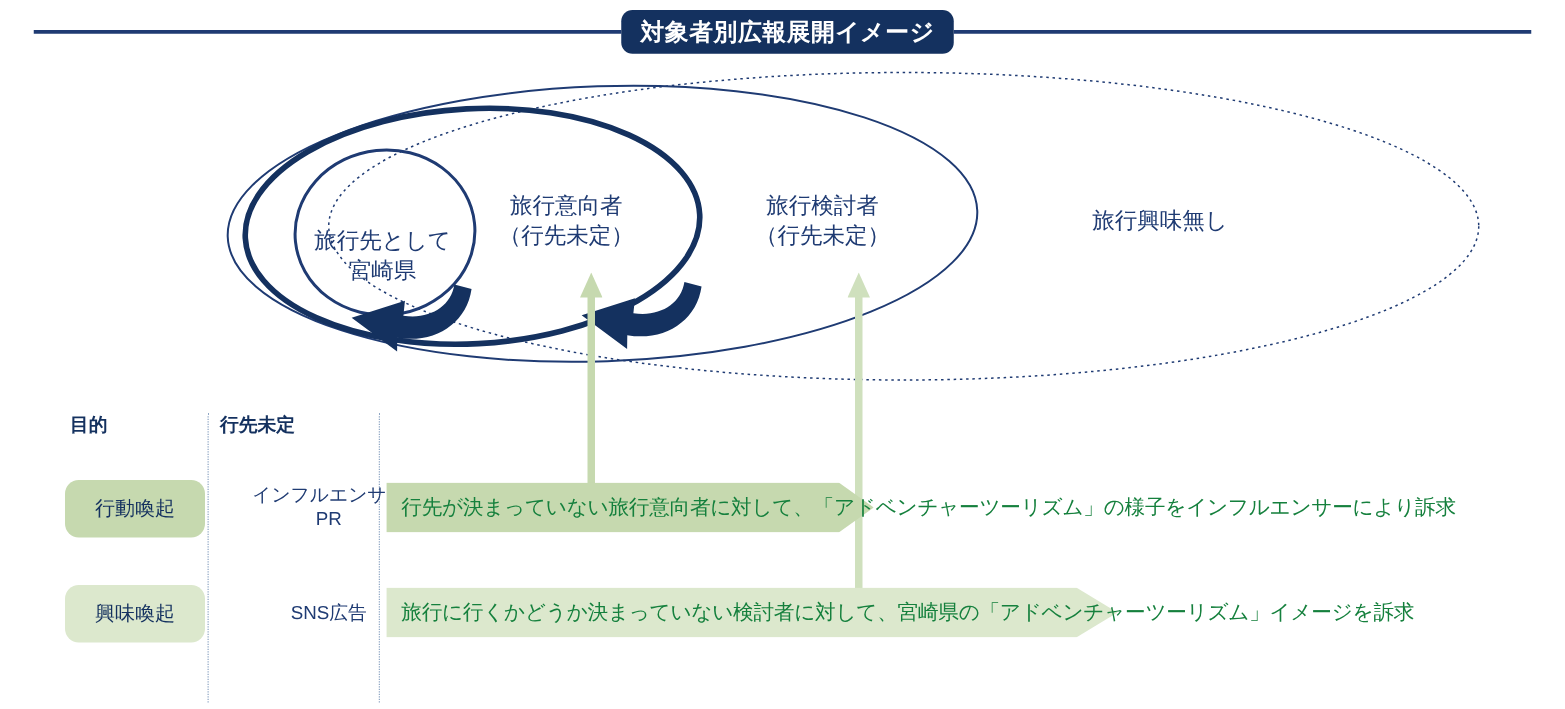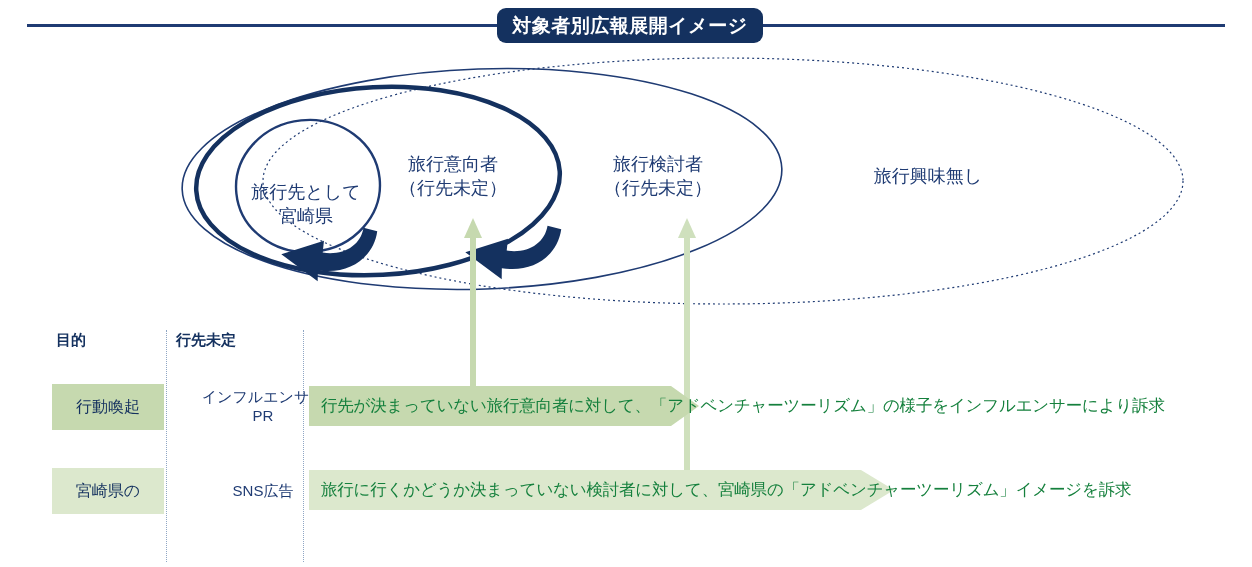--- a/index.html
+++ b/index.html
@@ -49,21 +49,21 @@
   .th{
     position:absolute;font-size:15px;font-weight:bold;color:#14315f;
     text-align:left;
   }
   #th-purpose{left:56px;top:331px;width:104px;}
   #th-media{left:176px;top:331px;width:120px;}
 
   .cell-purpose{
     position:absolute;left:52px;width:112px;height:46px;
     display:flex;align-items:center;justify-content:center;
-    font-size:16px;color:#14315f;
+    font-size:16px;color:#14315f;border-radius:11px;
   }
   .cell-media{
     position:absolute;left:172px;width:126px;
     display:flex;align-items:center;justify-content:center;
     font-size:15px;color:#1f3b73;text-align:center;line-height:1.25;margin-left:28px;
   }
 
   #purpose1{top:384px;background:#c6d9af;}
   #purpose2{top:468px;background:#dce8cd;}
   #media1{top:378px;height:58px;}
@@ -144,20 +144,20 @@
   <div class="th" id="th-media">行先未定</div>
 
   <div class="cell-purpose" id="purpose1">行動喚起</div>
   <div class="cell-media" id="media1" style="white-space:pre-line">インフルエンサー
 PR</div>
   <div class="msg-band" id="band1">
     <div class="shape"></div>
     <div class="msg-text">行先が決まっていない旅行意向者に対して、「アドベンチャーツーリズム」の様子をインフルエンサーにより訴求</div>
   </div>
 
-  <div class="cell-purpose" id="purpose2">宮崎県の</div>
+  <div class="cell-purpose" id="purpose2">興味喚起</div>
   <div class="cell-media" id="media2" style="white-space:pre-line">SNS広告</div>
   <div class="msg-band" id="band2">
     <div class="shape"></div>
     <div class="msg-text">旅行に行くかどうか決まっていない検討者に対して、宮崎県の「アドベンチャーツーリズム」イメージを訴求</div>
   </div>
 
 </div>
 
 </body></html>

